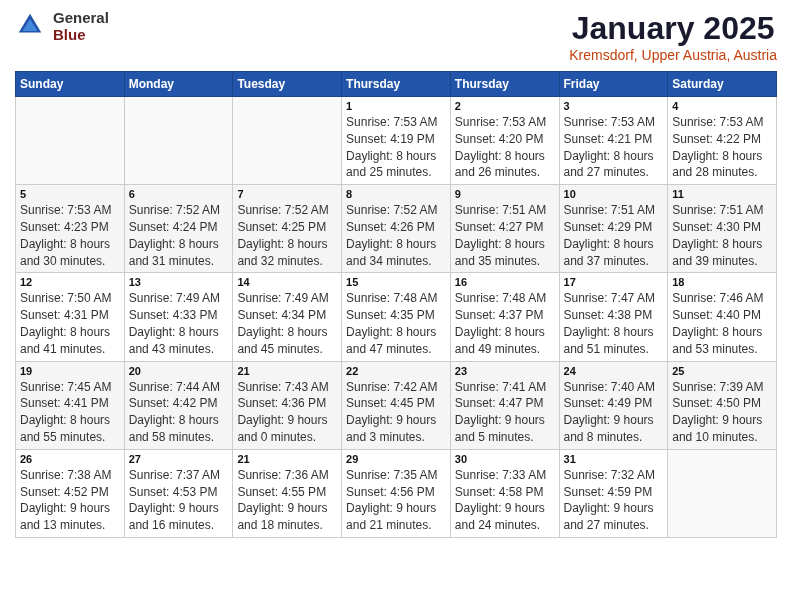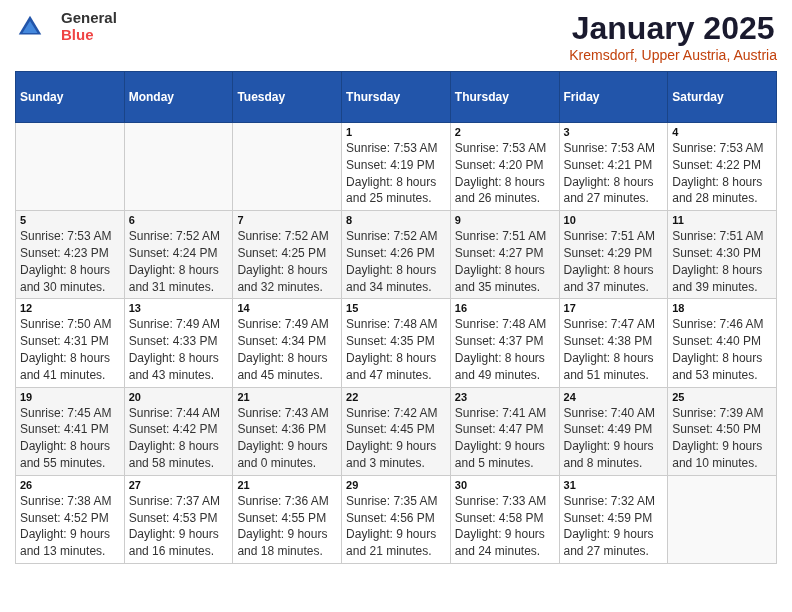--- a/index.html
+++ b/index.html
@@ -16,37 +16,37 @@
       padding: 10px 15px;
     }
     .header {
       display: flex;
       justify-content: space-between;
       align-items: flex-start;
       margin-bottom: 8px;
     }
     .logo {
       display: flex;
-      align-items: center;
-      gap: 16px;
+      align-items: flex-start;
+      gap: 8px;
     }
     .logo-text {
       display: flex;
       flex-direction: column;
       line-height: 1.1;
     }
     .logo-general {
       font-size: 15px;
       font-weight: bold;
       color: #333;
     }
     .logo-blue {
       font-size: 15px;
       font-weight: bold;
-      color: #ef4444;
+      color: #7f1d1d;
     }
     .logo-icon {
       width: 30px;
       height: 30px;
     }
     .title-block {
       text-align: center;
     }
     .month-title {
       font-size: 32px;
@@ -60,21 +60,21 @@
     .calendar {
       width: 100%;
       border-collapse: collapse;
       table-layout: fixed;
     }
     .calendar th {
       background: #2255aa;
       color: #fff;
       font-size: 12px;
       font-weight: bold;
-      padding: 18px 4px;
+      padding: 5px 4px;
       text-align: left;
       border: 1px solid #1a4488;
     }
     .calendar td {
       border: 1px solid #ccc;
       vertical-align: top;
       padding: 3px 4px;
       font-size: 9.5px;
       color: #333;
       height: 82px;

